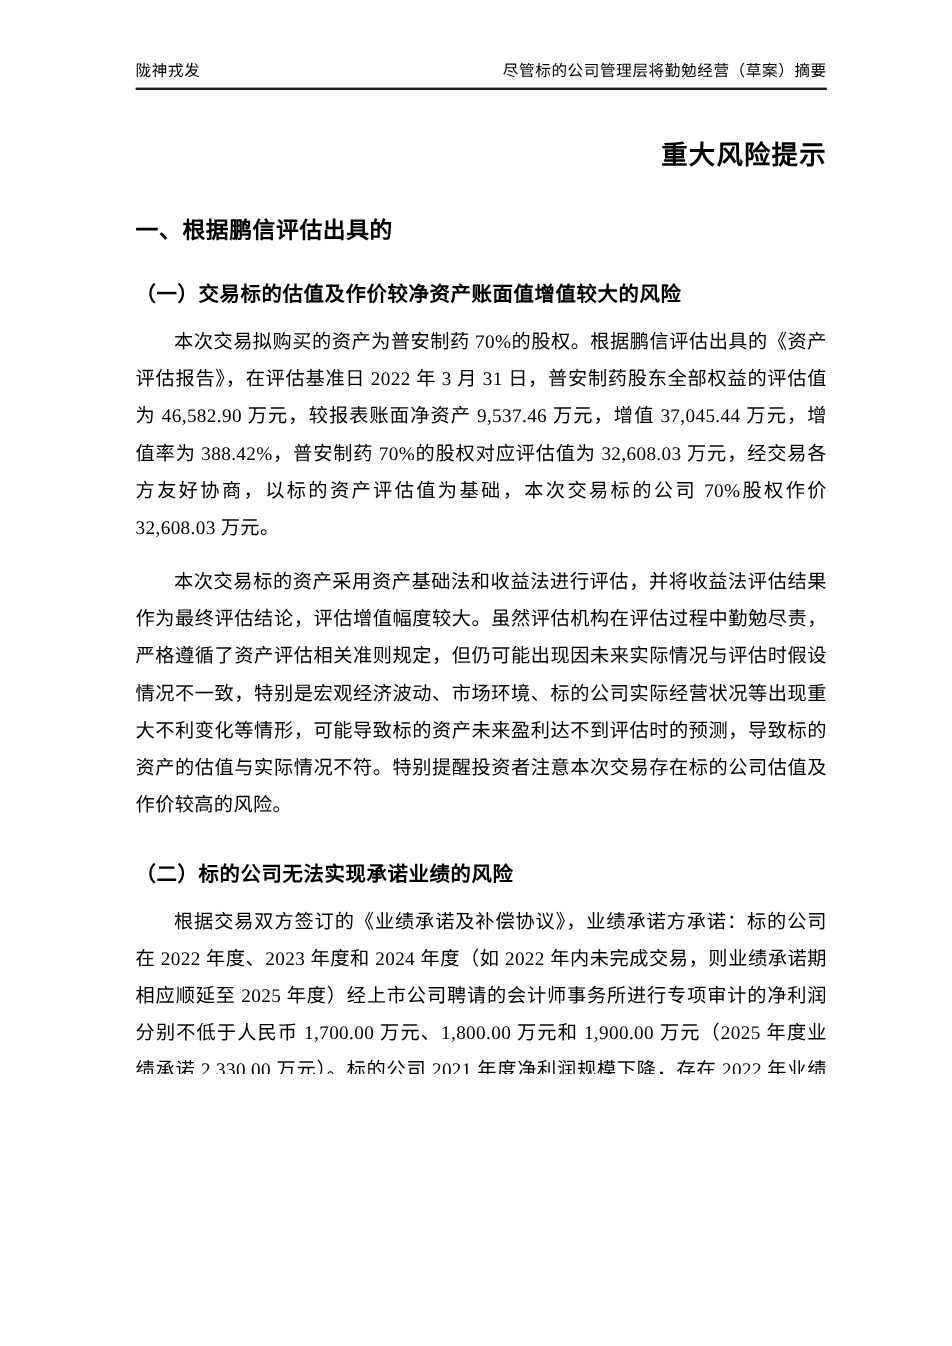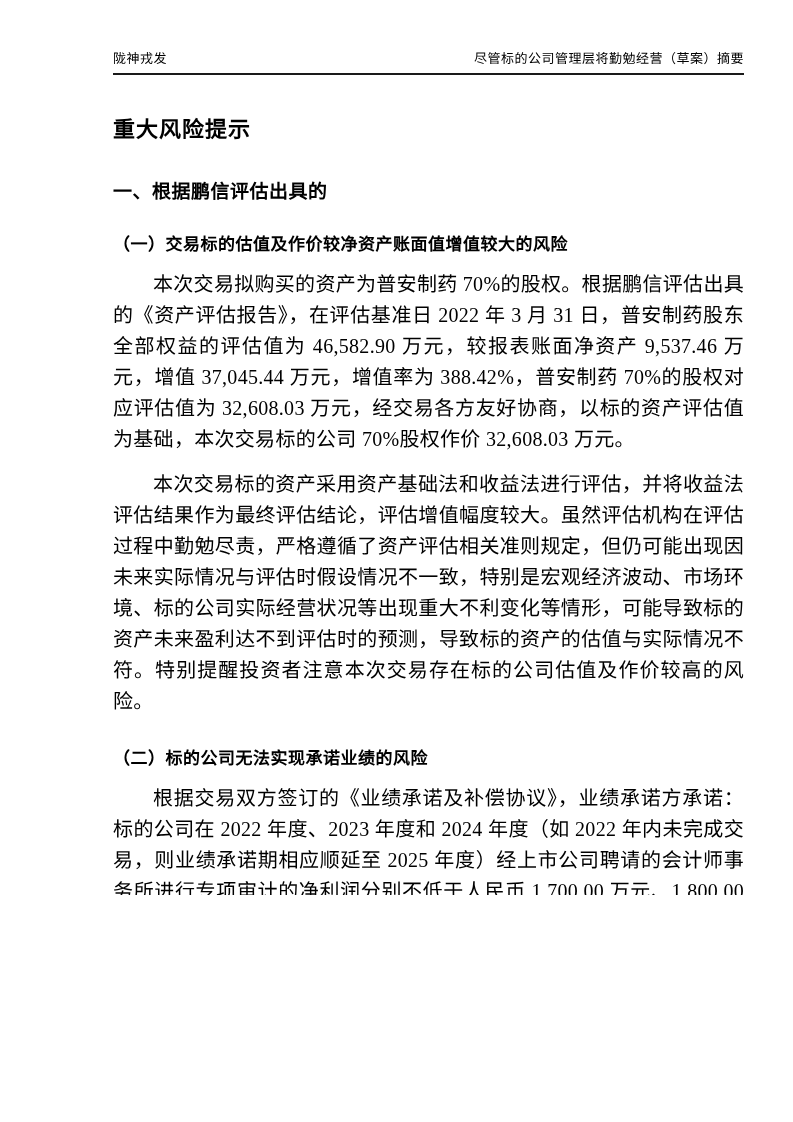--- a/index.html
+++ b/index.html
@@ -7,37 +7,37 @@
     padding: 0;
     background: #ffffff;
   }
   .page {
     position: relative;
     width: 793px;
     height: 895px;
     margin: 0 auto;
     background: #ffffff;
     box-sizing: border-box;
-    padding: 48px 49px 0 113px;
+    padding: 48px 104px 0 113px;
     font-family: "Liberation Serif", "DejaVu Serif", serif;
     color: #000000;
     overflow: hidden;
   }
   .doc-header {
     display: flex;
     justify-content: space-between;
     align-items: baseline;
     font-size: 13px;
     letter-spacing: 0.5px;
     padding-bottom: 6px;
     border-bottom: 2px solid #1a1a1a;
   }
   .doc-title {
     margin: 36px 0 0 0;
-    text-align: left;
+    text-align: right;
     font-family: "Liberation Sans", "DejaVu Sans", sans-serif;
     font-weight: 700;
     font-size: 22px;
     letter-spacing: 1px;
   }
   .section-heading {
     margin: 33px 0 0 0;
     font-family: "Liberation Sans", "DejaVu Sans", sans-serif;
     font-weight: 700;
     font-size: 19px;
@@ -45,21 +45,21 @@
   }
   .subsection-heading {
     margin: 27px 0 0 0;
     font-family: "Liberation Sans", "DejaVu Sans", sans-serif;
     font-weight: 700;
     font-size: 17px;
     letter-spacing: 0.5px;
   }
   .para {
     margin: 14px 0 0 0;
-    font-size: 20px;
+    font-size: 16px;
     line-height: 31px;
     text-align: justify;
     text-indent: 2em;
     letter-spacing: 0.3px;
   }
   .page-footer {
     position: absolute;
     left: 0;
     right: 0;
     top: 1034px;

